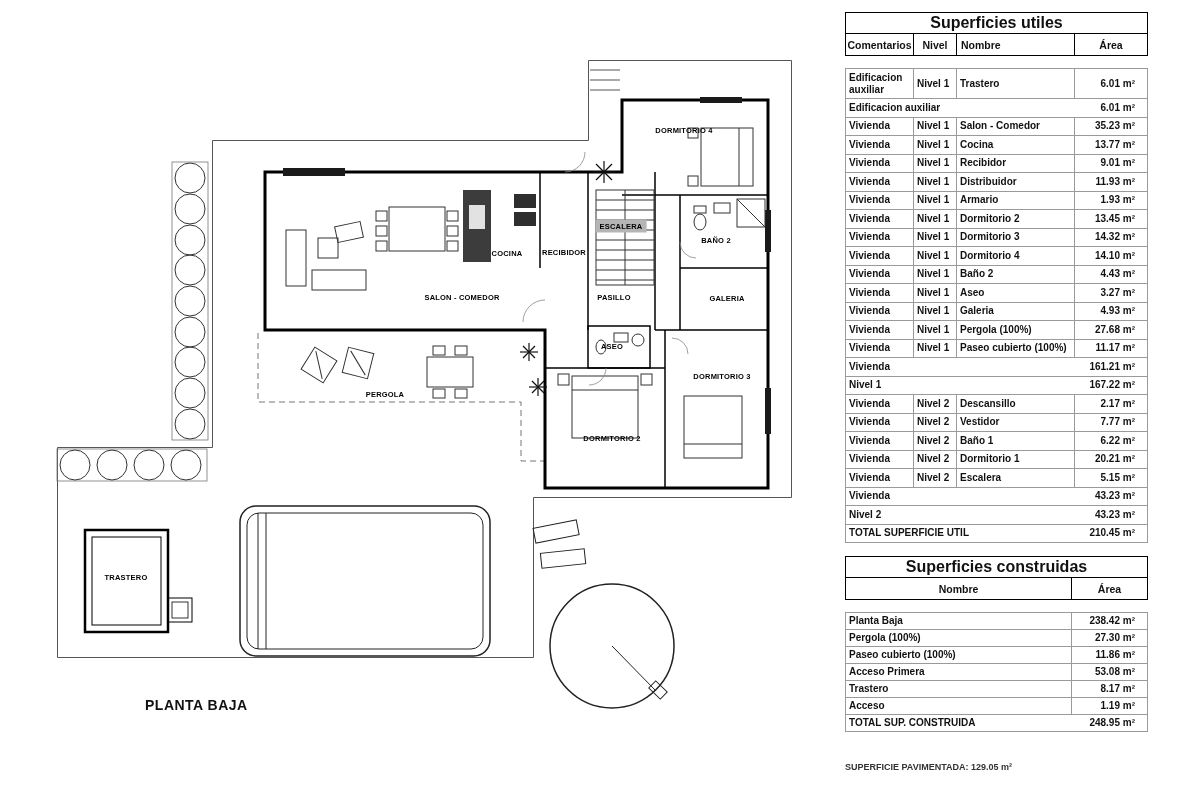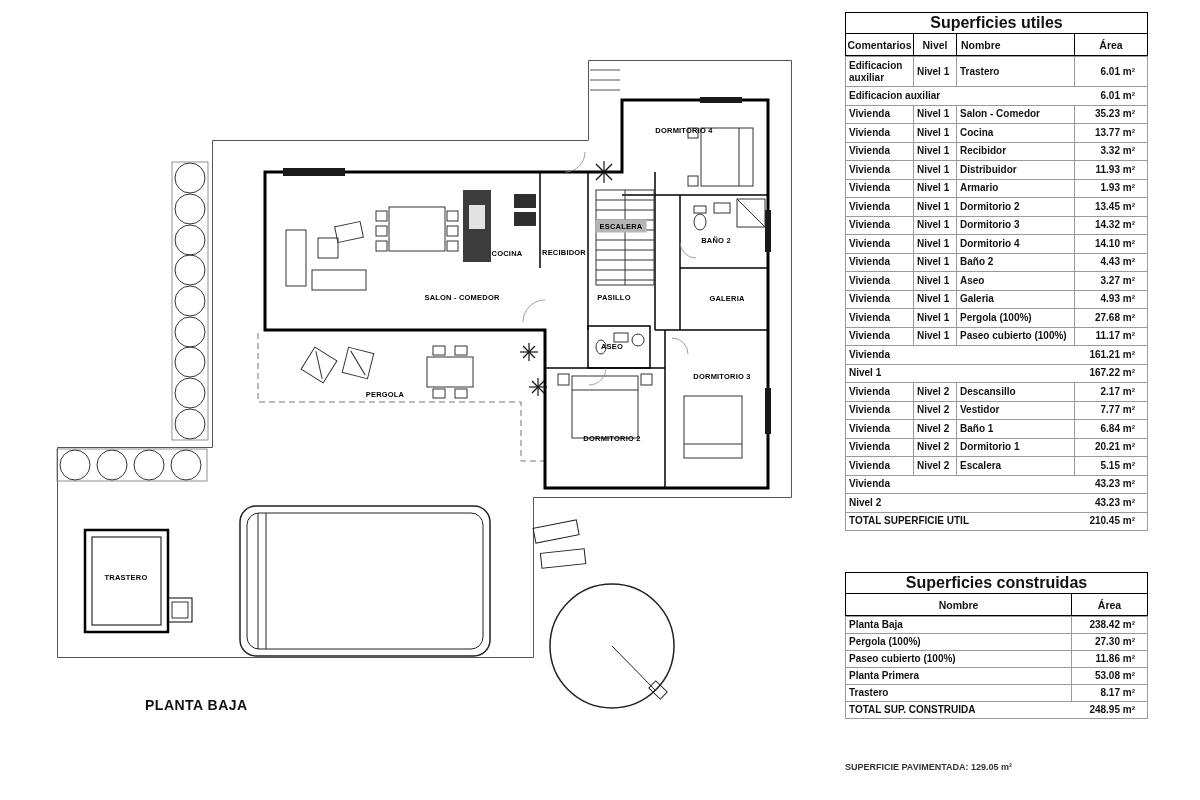--- a/index.html
+++ b/index.html
@@ -18,38 +18,38 @@
   .room-label.chip { background:#b5b5b5; padding:2px 4px; }
   .plan-title {
     position:absolute; left:145px; top:697px;
     font-size:14px; font-weight:bold; letter-spacing:.5px; color:#111;
   }
 
   
   .tables { position:absolute; left:845px; top:0; width:310px; height:800px; }
   .tbl { position:absolute; left:0; width:303px; }
   #tbl-utiles { top:12px; }
-  #tbl-constr { top:572px;border-radius:18px; }
+  #tbl-constr { top:556px;border-radius:18px; }
 
   .tbl-title {
     border:1px solid #000; height:22px;
     display:flex; align-items:center; justify-content:center;
     font-size:16px; font-weight:bold;
   }
   .tbl-head { border:1px solid #000; border-top:none; display:grid; height:22px; }
   #tbl-utiles .tbl-head { grid-template-columns:68px 43px 118px 1fr; }
   #tbl-constr .tbl-head { grid-template-columns:226px 1fr; }
   .hcell {
     display:flex; align-items:center; justify-content:center;
     font-size:10.5px; font-weight:bold; border-right:1px solid #000;
   }
   .hcell:last-child { border-right:none; }
   .hcell.left { justify-content:flex-start; padding-left:4px; }
 
-  .tbody { border:1px solid #9a9a9a; border-bottom:none; }
+  .tbody { margin-top:12px; border:1px solid #9a9a9a; border-bottom:none; }
   .trow {
     display:grid; border-bottom:1px solid #9a9a9a;
     font-size:10px; font-weight:bold; min-height:18.5px; align-items:stretch;
   }
   .trow.tall { min-height:30px; }
   #tbl-utiles .trow.data { grid-template-columns:68px 43px 118px 1fr; }
   #tbl-utiles .trow.subtotal, #tbl-utiles .trow.total { grid-template-columns:1fr 74px; }
   #tbl-constr .trow { min-height:17px; grid-template-columns:226px 1fr; }
   .cell {
     display:flex; align-items:center; padding:2px 3px;
@@ -295,21 +295,21 @@
           <div class="trow data">
             <div class="cell com">Vivienda</div>
             <div class="cell niv">Nivel 1</div>
             <div class="cell nom">Cocina</div>
             <div class="cell area">13.77 m²</div>
           </div>
           <div class="trow data">
             <div class="cell com">Vivienda</div>
             <div class="cell niv">Nivel 1</div>
             <div class="cell nom">Recibidor</div>
-            <div class="cell area">3.32 m²</div>
+            <div class="cell area">9.01 m²</div>
           </div>
           <div class="trow data">
             <div class="cell com">Vivienda</div>
             <div class="cell niv">Nivel 1</div>
             <div class="cell nom">Distribuidor</div>
             <div class="cell area">11.93 m²</div>
           </div>
           <div class="trow data">
             <div class="cell com">Vivienda</div>
             <div class="cell niv">Nivel 1</div>
@@ -381,21 +381,21 @@
           <div class="trow data">
             <div class="cell com">Vivienda</div>
             <div class="cell niv">Nivel 2</div>
             <div class="cell nom">Vestidor</div>
             <div class="cell area">7.77 m²</div>
           </div>
           <div class="trow data">
             <div class="cell com">Vivienda</div>
             <div class="cell niv">Nivel 2</div>
             <div class="cell nom">Baño 1</div>
-            <div class="cell area">6.84 m²</div>
+            <div class="cell area">6.22 m²</div>
           </div>
           <div class="trow data">
             <div class="cell com">Vivienda</div>
             <div class="cell niv">Nivel 2</div>
             <div class="cell nom">Dormitorio 1</div>
             <div class="cell area">20.21 m²</div>
           </div>
           <div class="trow data">
             <div class="cell com">Vivienda</div>
             <div class="cell niv">Nivel 2</div>
@@ -430,26 +430,30 @@
           </div>
           <div class="trow data">
             <div class="cell nom">Pergola (100%)</div>
             <div class="cell area">27.30 m²</div>
           </div>
           <div class="trow data">
             <div class="cell nom">Paseo cubierto (100%)</div>
             <div class="cell area">11.86 m²</div>
           </div>
           <div class="trow data">
-            <div class="cell nom">Planta Primera</div>
+            <div class="cell nom">Acceso Primera</div>
             <div class="cell area">53.08 m²</div>
           </div>
           <div class="trow data">
             <div class="cell nom">Trastero</div>
             <div class="cell area">8.17 m²</div>
+          </div>
+          <div class="trow data">
+            <div class="cell nom">Acceso</div>
+            <div class="cell area">1.19 m²</div>
           </div>
           <div class="trow total">
             <div class="cell nom">TOTAL SUP. CONSTRUIDA</div>
             <div class="cell area">248.95 m²</div>
           </div>
         </div>
     </div>
 
     <div class="footnote">SUPERFICIE PAVIMENTADA: 129.05 m²</div>
   </div>

